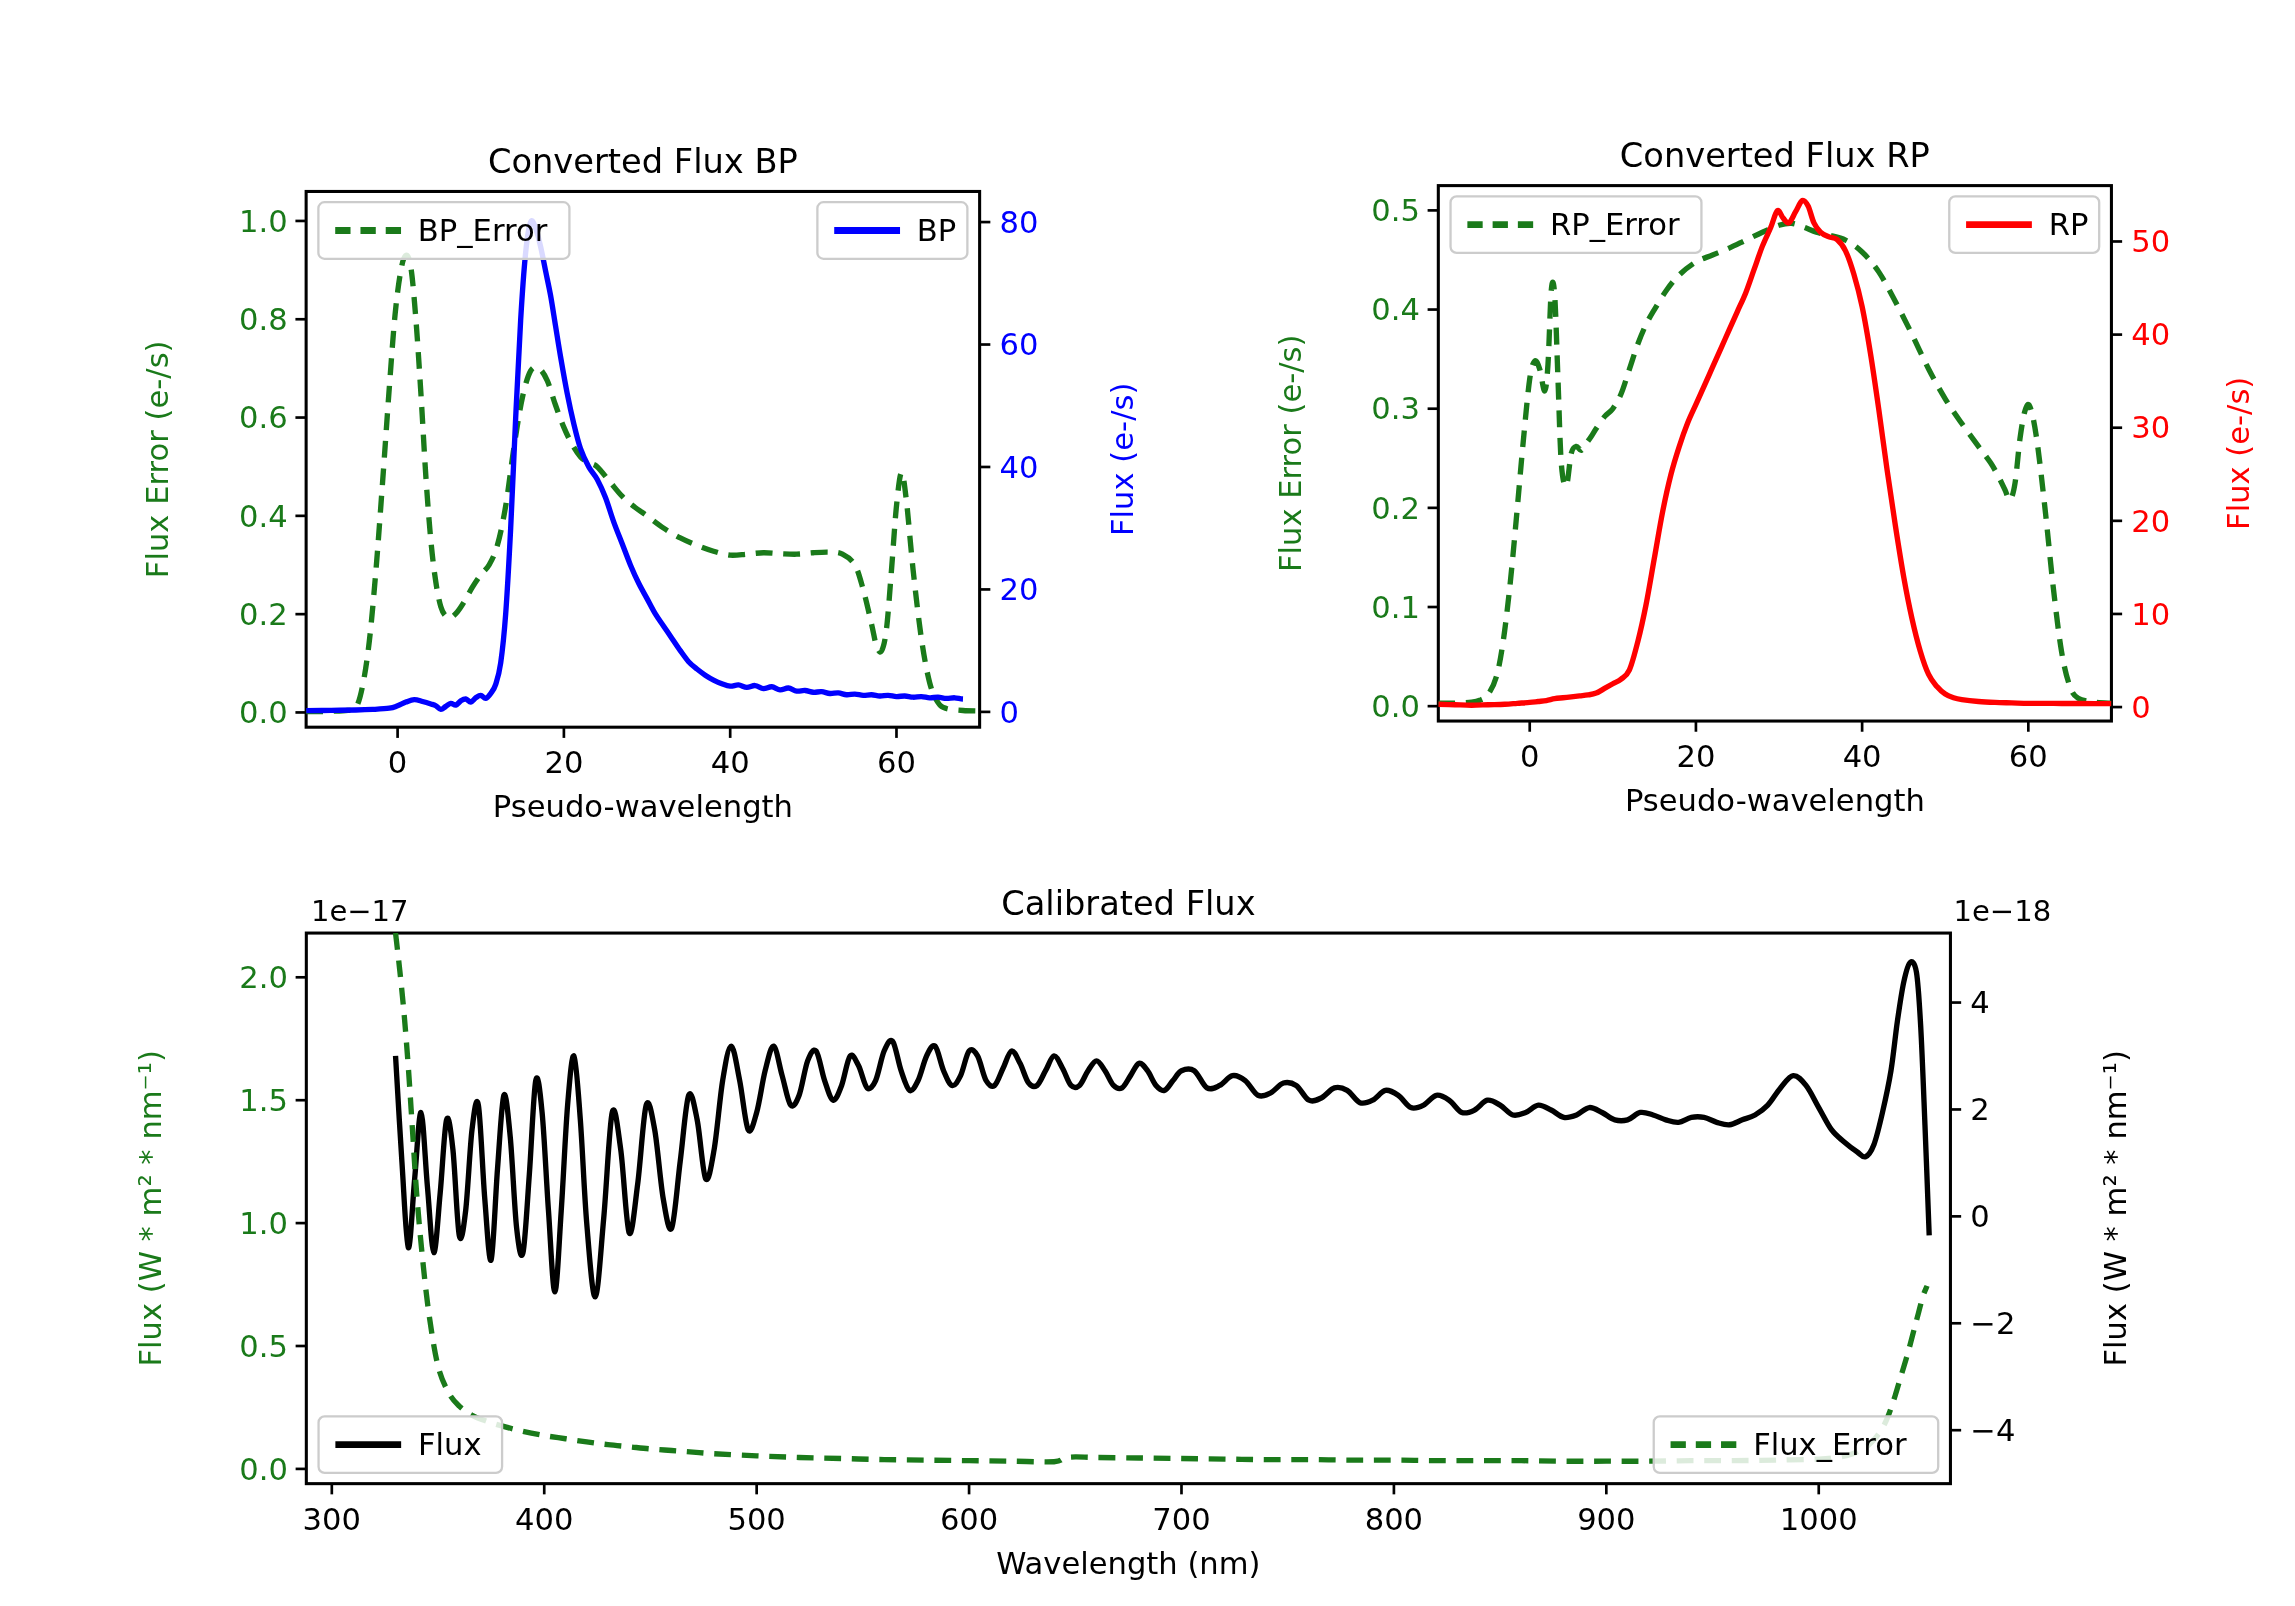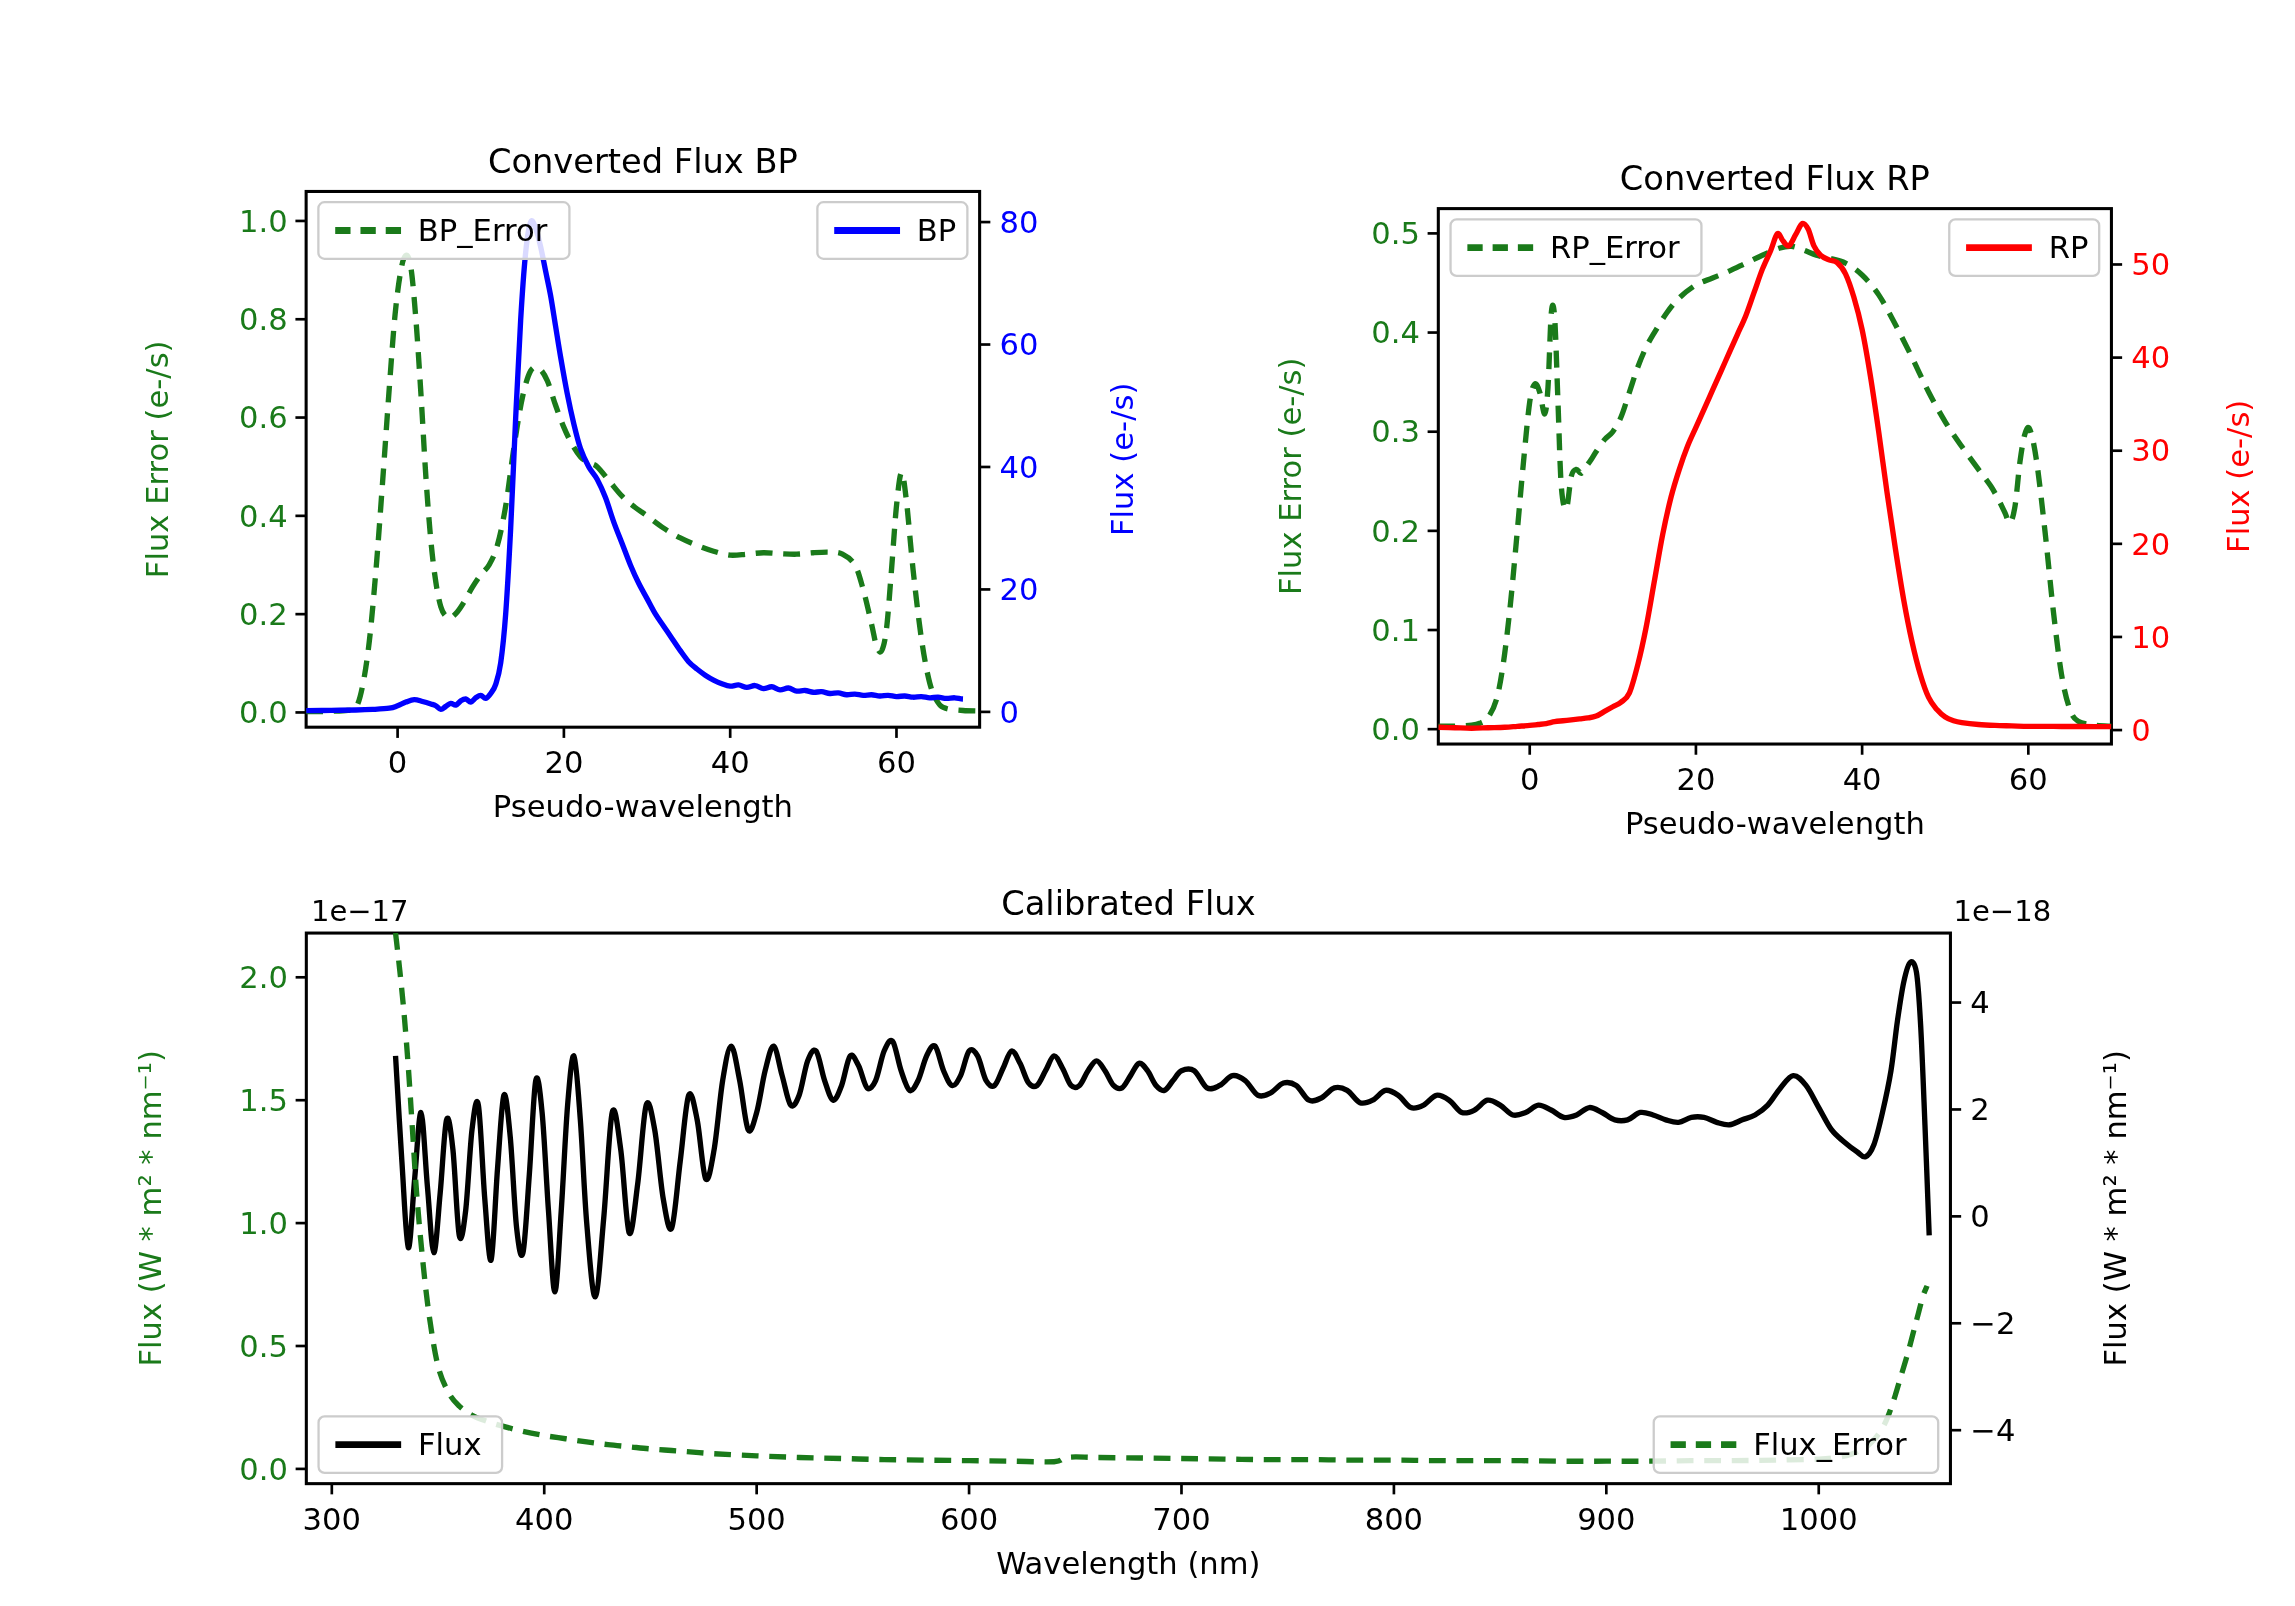--- a/index.html
+++ b/index.html
@@ -74,21 +74,21 @@
           <text x="546" y="225" class="leg" text-anchor="start">BP_Error</text>
         </g>
         <g>
           <rect x="1068" y="174" width="196" height="74" class="legbox"></rect>
           <line x1="1090" y1="211" x2="1176" y2="211" stroke="#0000ff" stroke-width="9" stroke-linecap="butt"></line>
           <text x="1198" y="225" class="leg" text-anchor="start">BP</text>
         </g>
       </svg>
   </div>
 
-  <div class="panel" style="left:1140px;top:86px;">
+  <div class="panel" style="left:1140px;top:63px;">
     <svg id="svg-rp" width="1155" height="773" viewBox="0 0 1510 1010">
         <text x="830" y="136" text-anchor="middle" class="ttl">Converted Flux RP</text>
         <rect x="390" y="160" width="880" height="700" class="frame"></rect>
         <defs>
           <clipPath id="clip-rp">
             <rect x="390" y="160" width="880" height="700"></rect>
           </clipPath>
         </defs>
         <line x1="509.5061728395062" y1="860" x2="509.5061728395062" y2="874" class="tk"></line>
         <text x="509.5061728395062" y="920" text-anchor="middle" class="tick" fill="#000">0</text>

